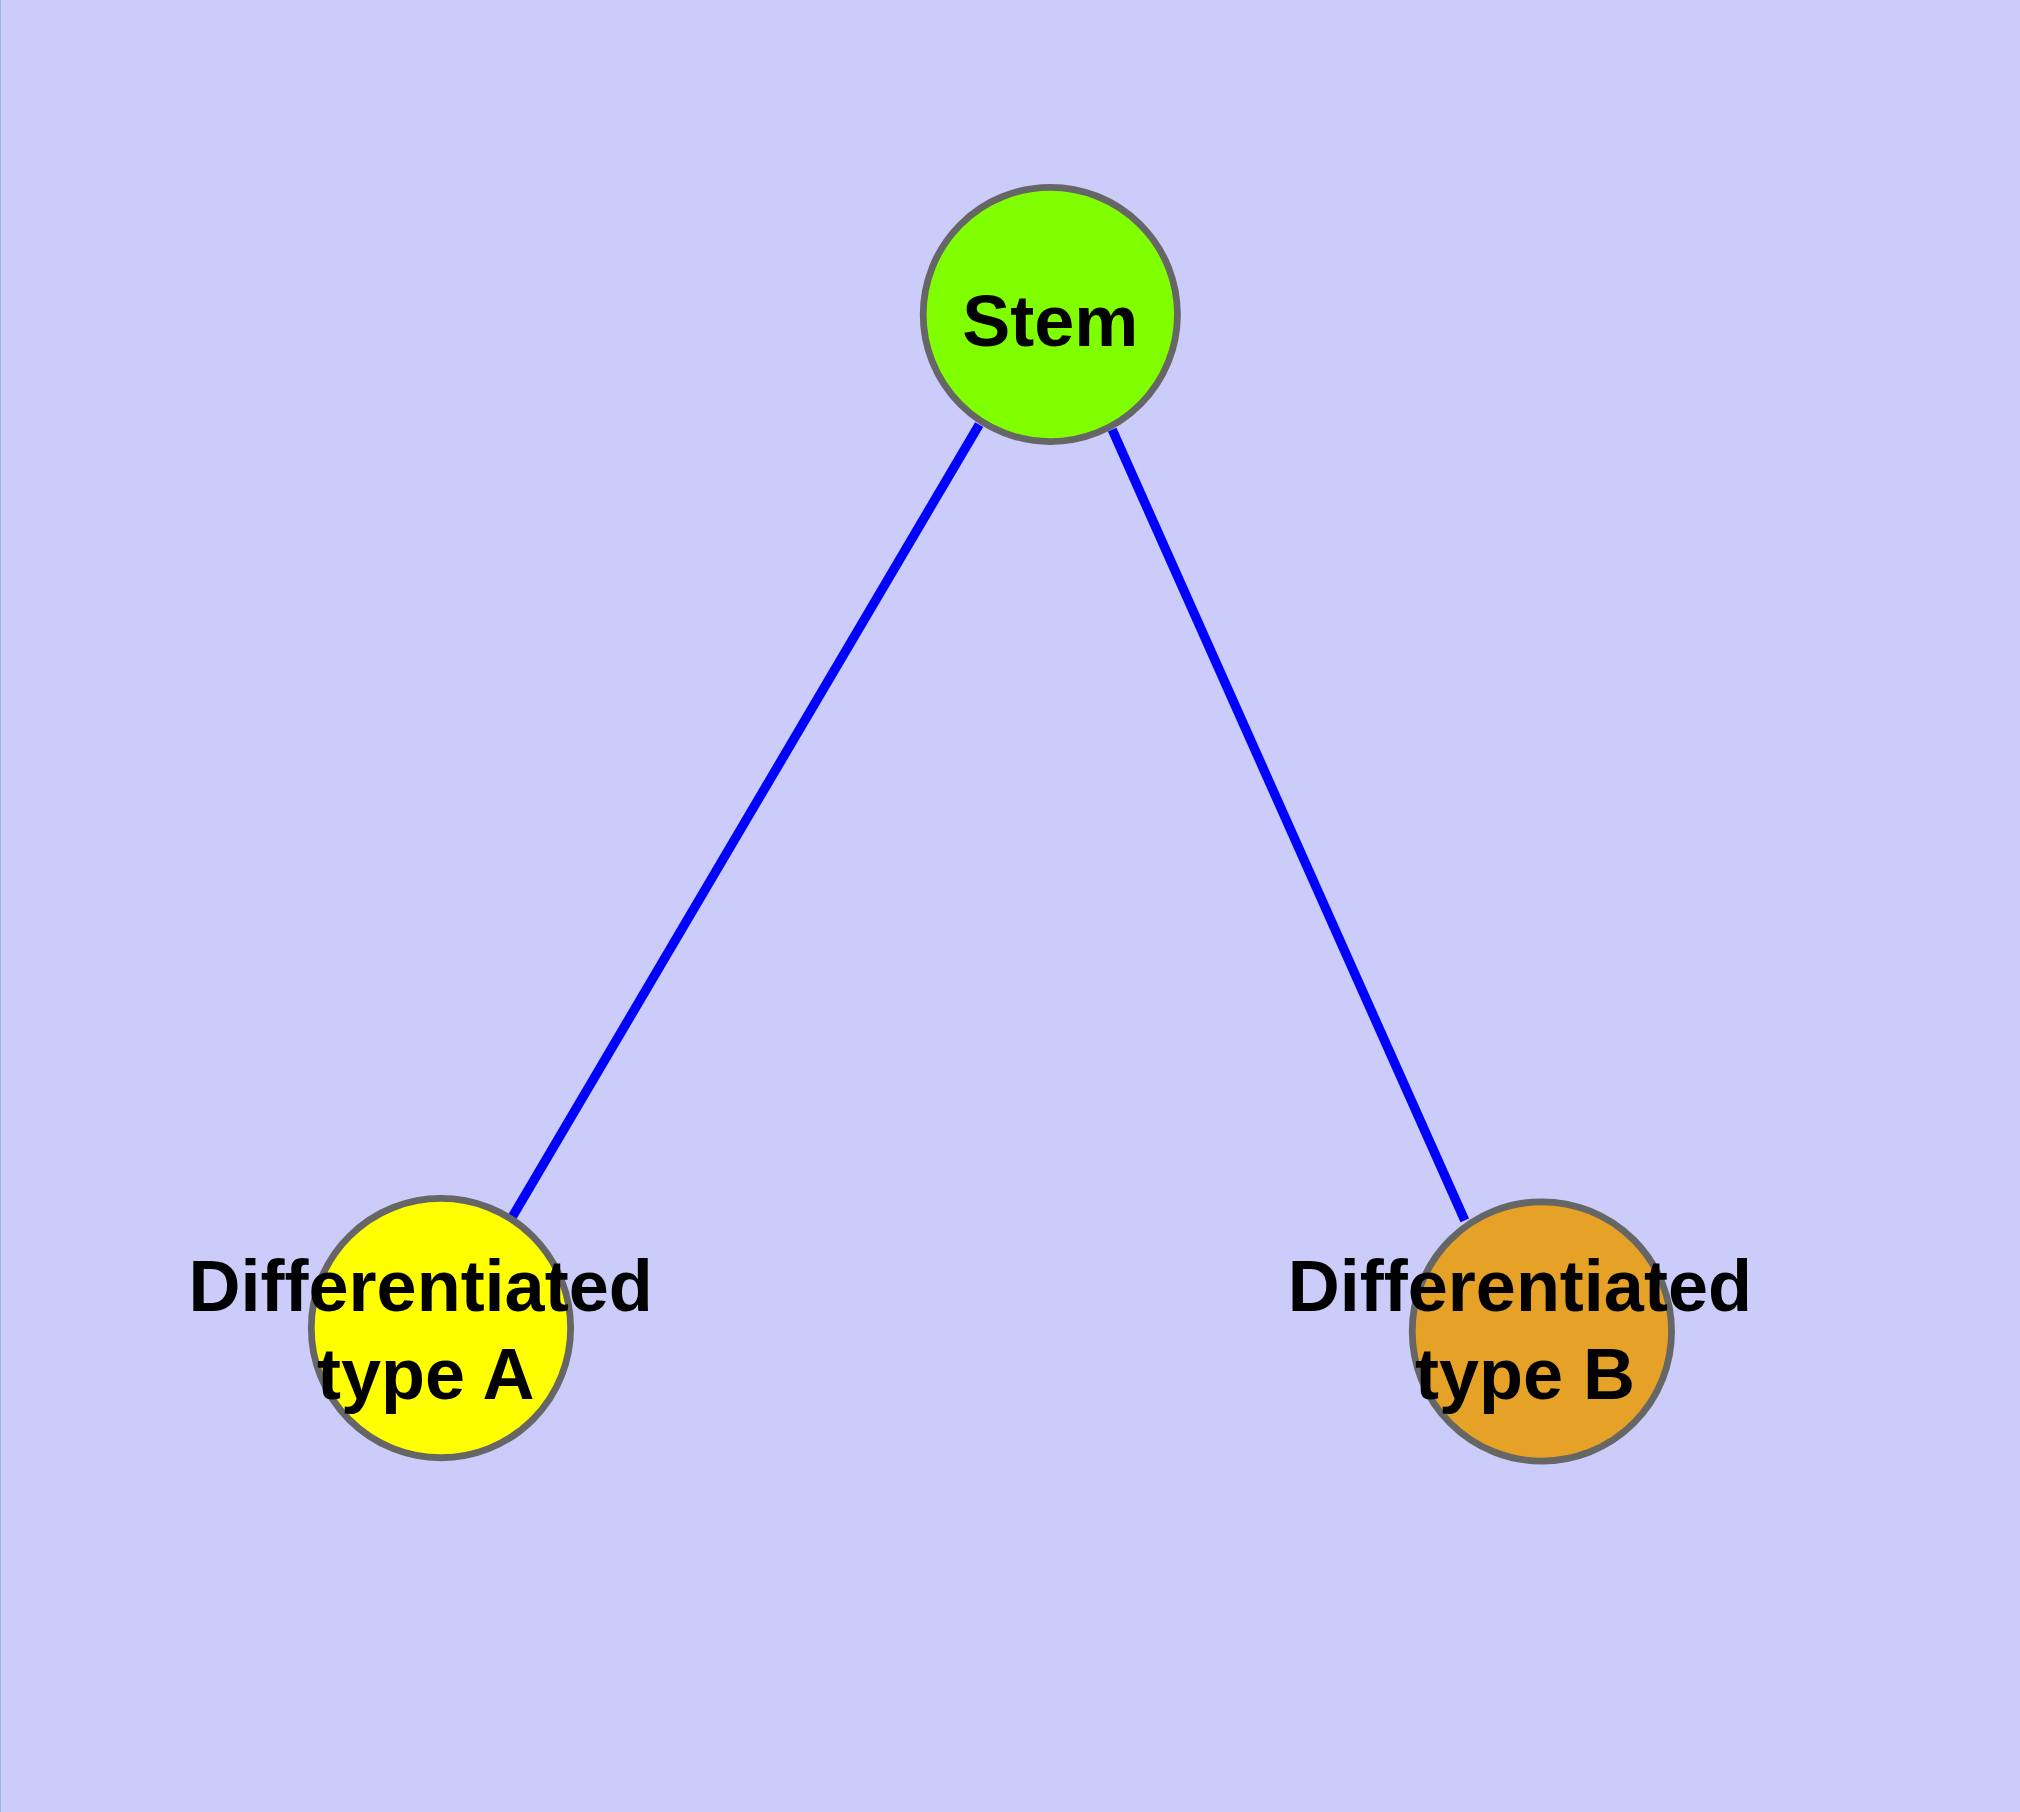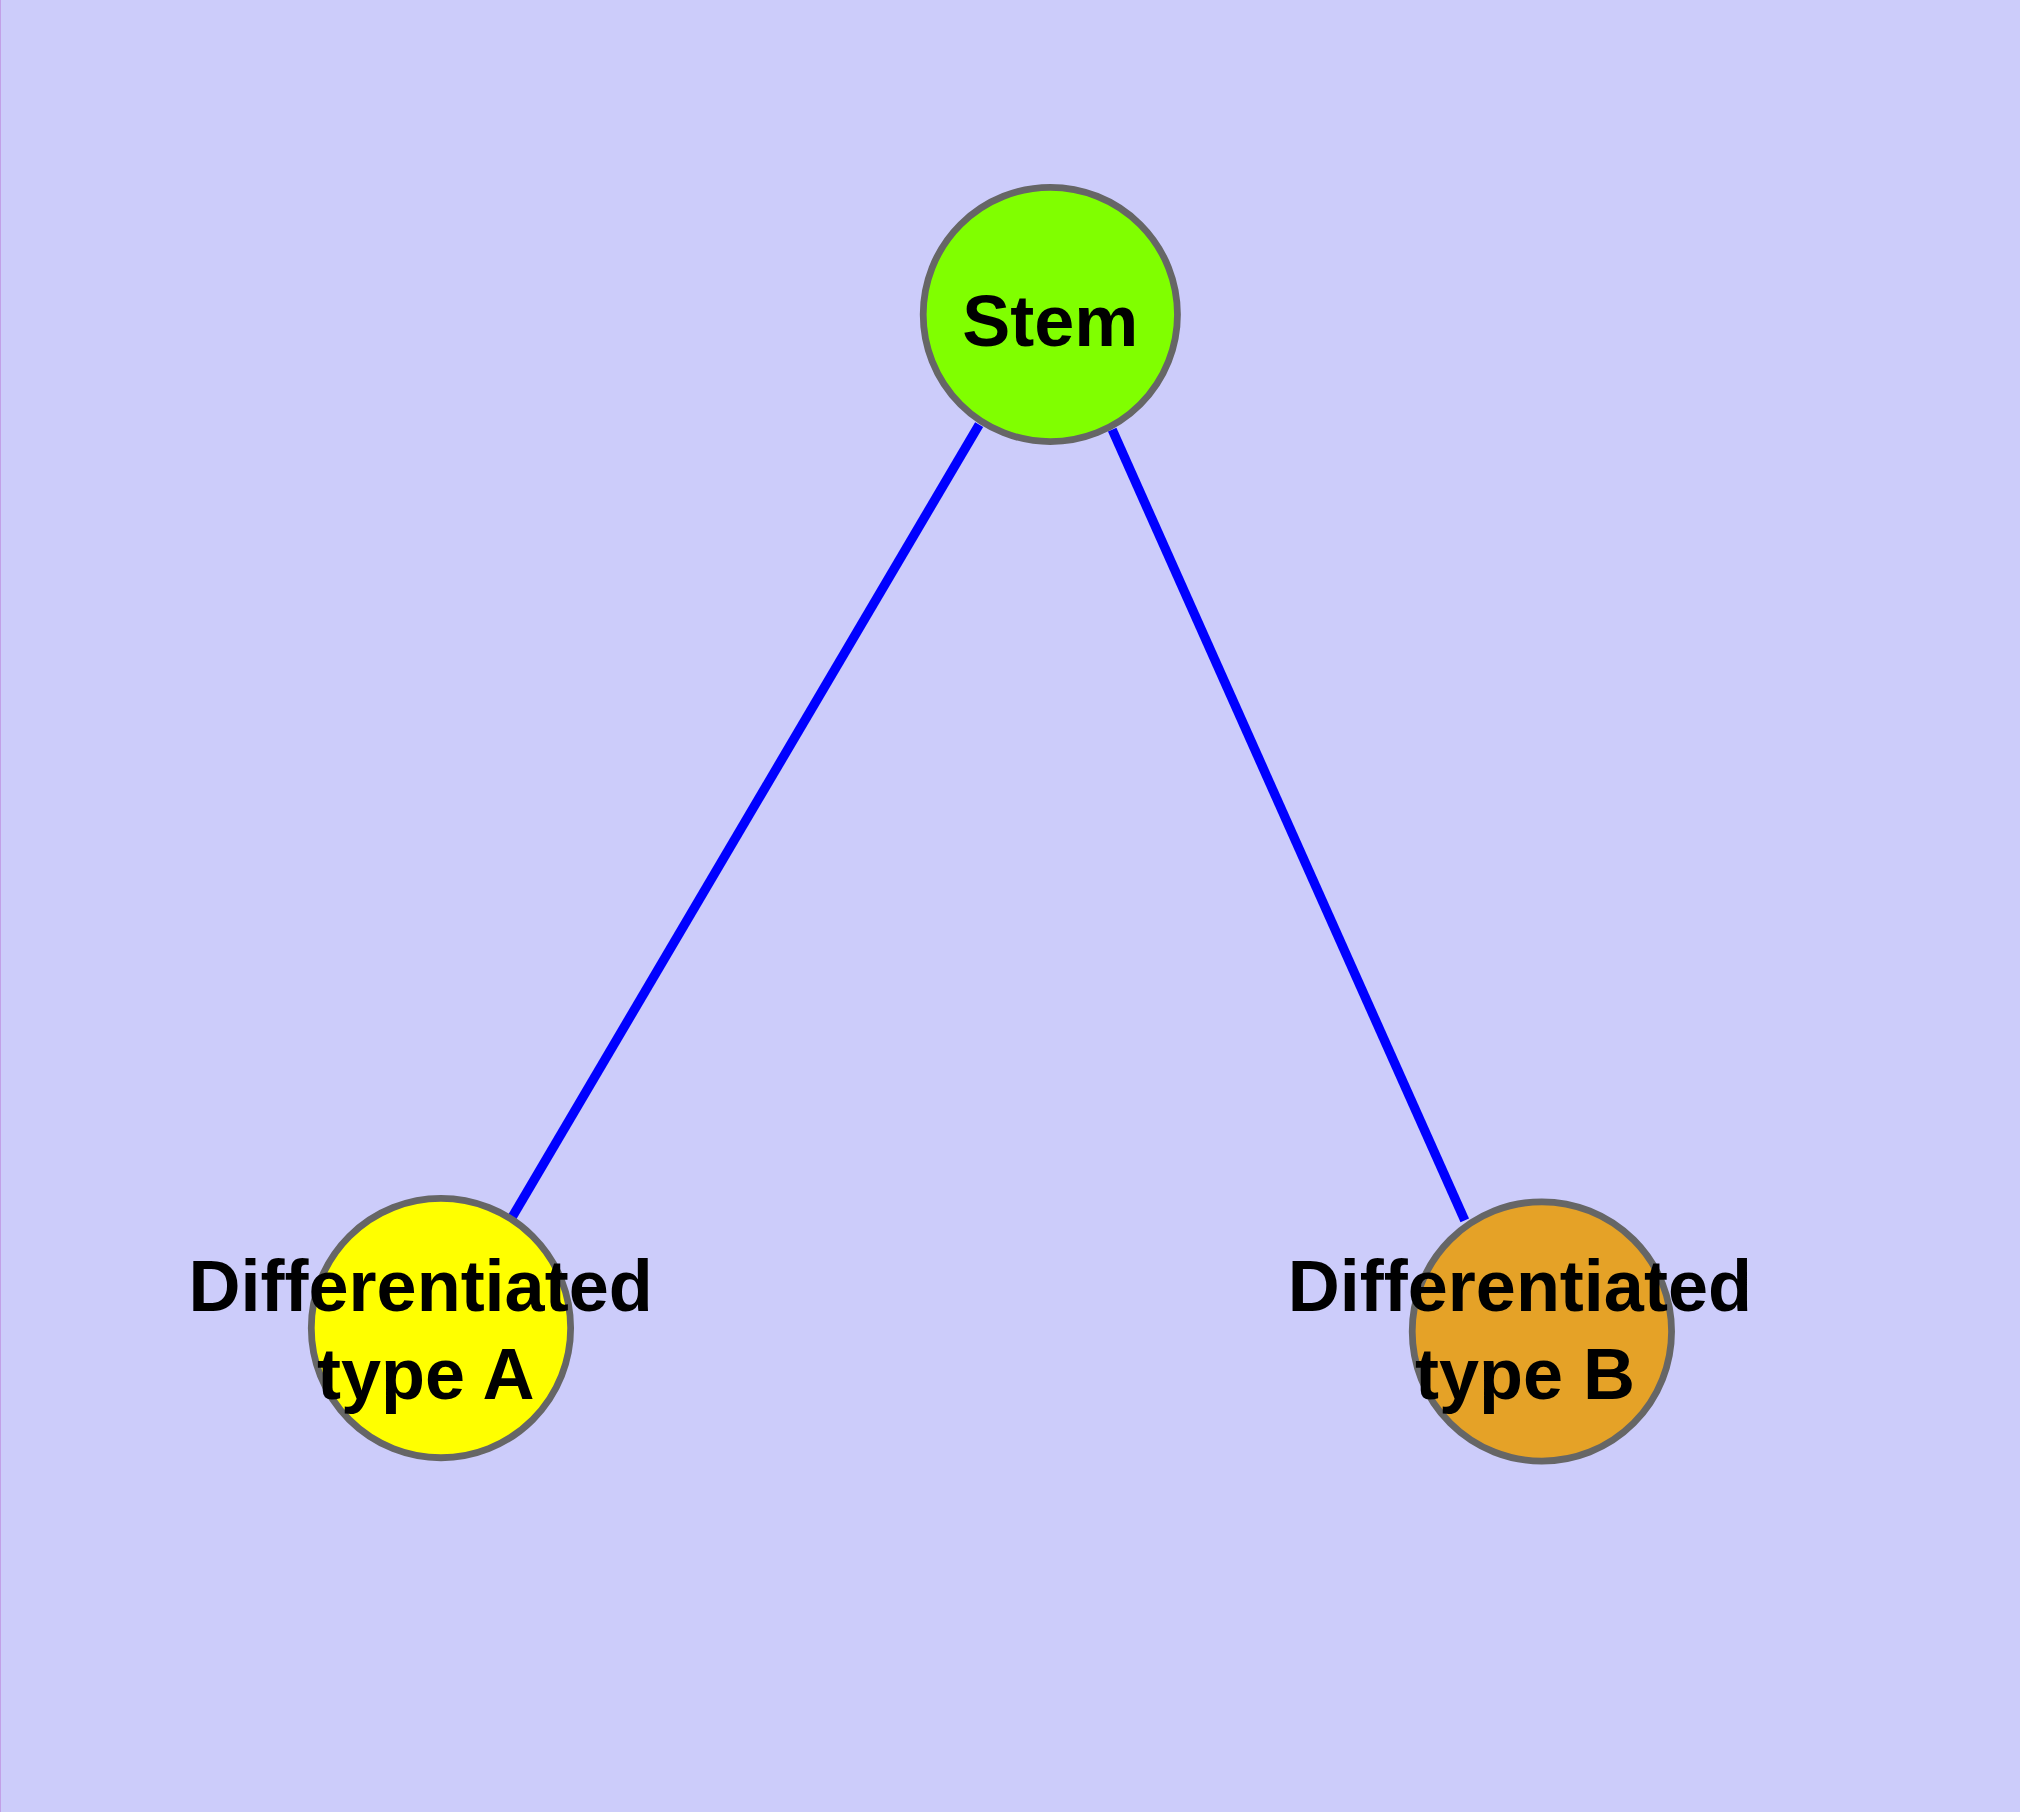--- a/index.html
+++ b/index.html
@@ -5,21 +5,21 @@
   html, body {
     margin: 0;
     padding: 0;
     background: #ccccfa;
   }
   #stage {
     position: relative;
     width: 1973px;
     height: 1812px;
     overflow: hidden;
-    background: #a21caf;
+    background: #0f766e;
     font-family: "Liberation Sans", sans-serif;
   }
   #graph-svg {
     position: absolute;
     left: 0;
     top: 0;
     width: 2021px;
     height: 1812px;
     display: block;
   }

